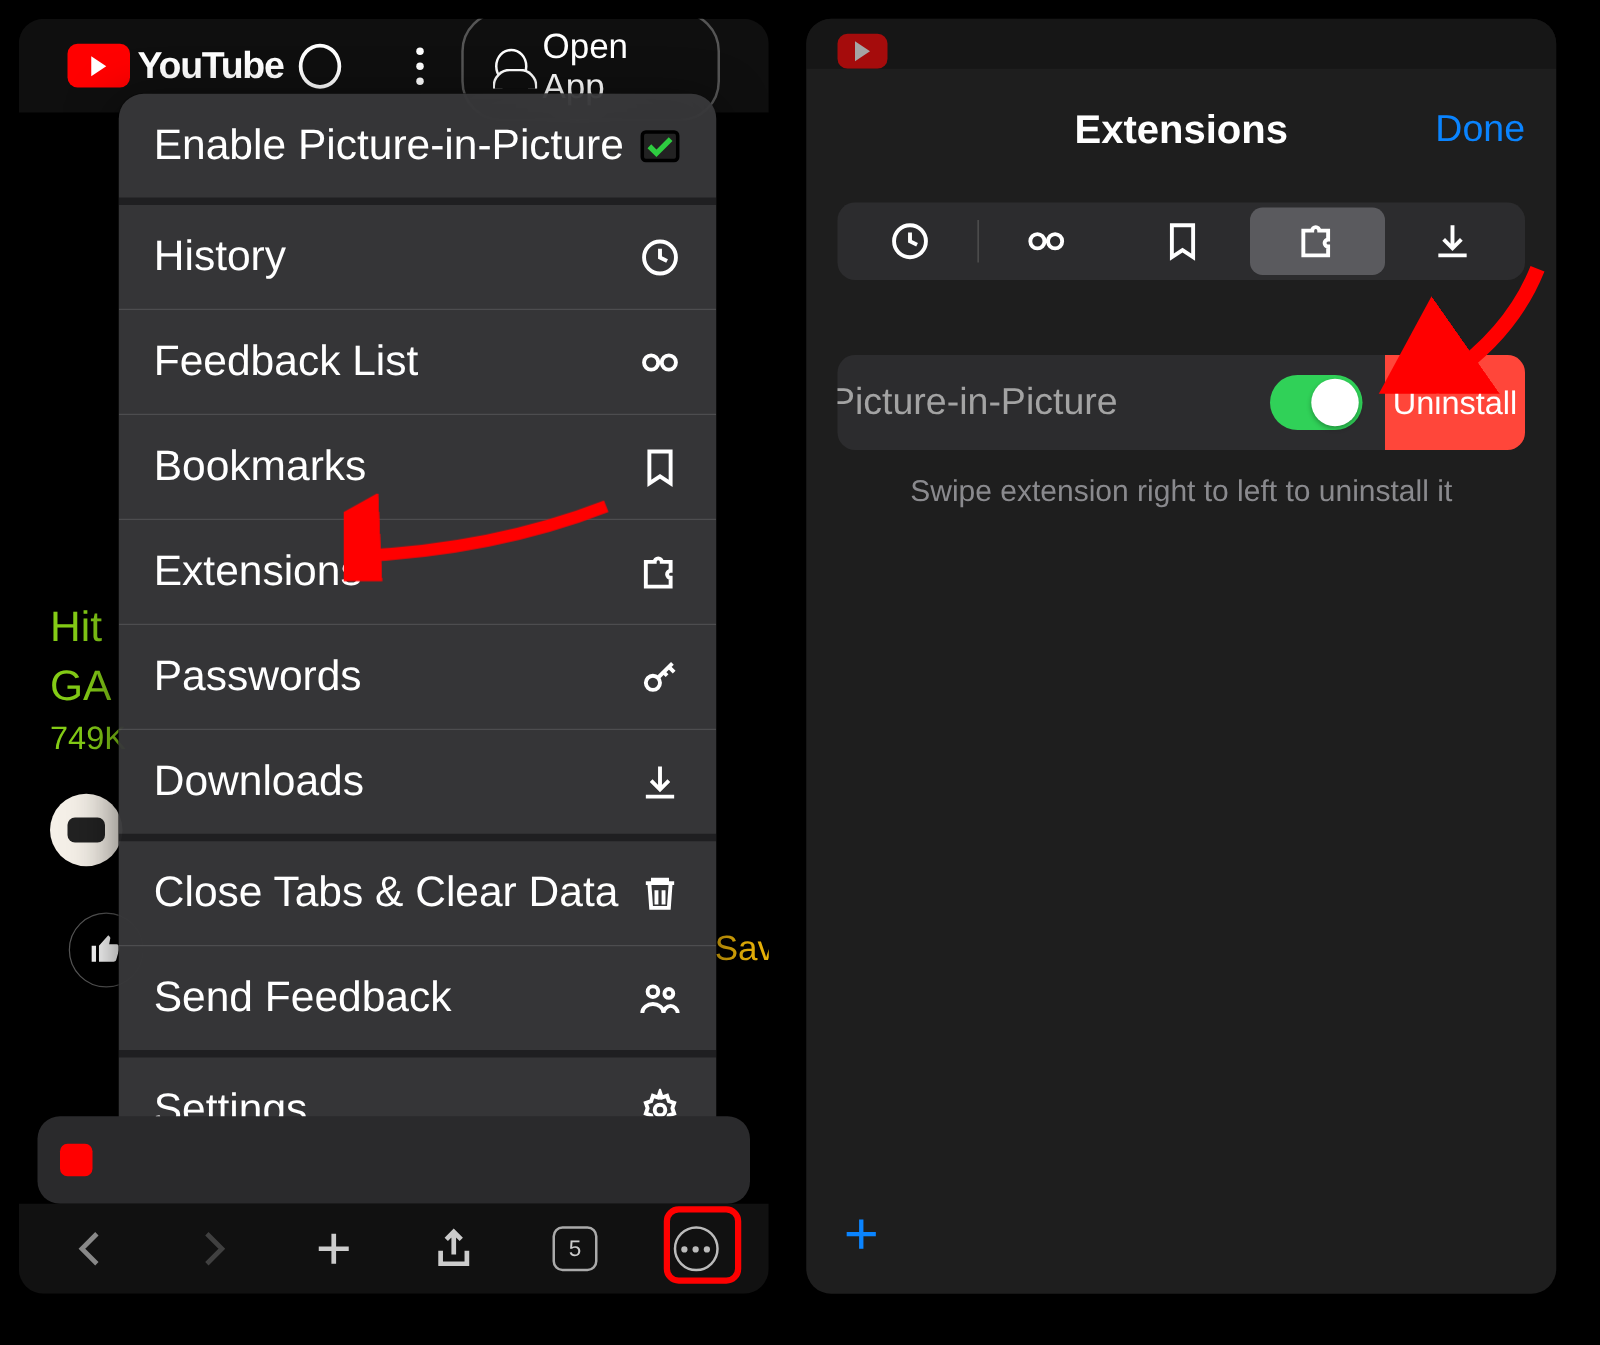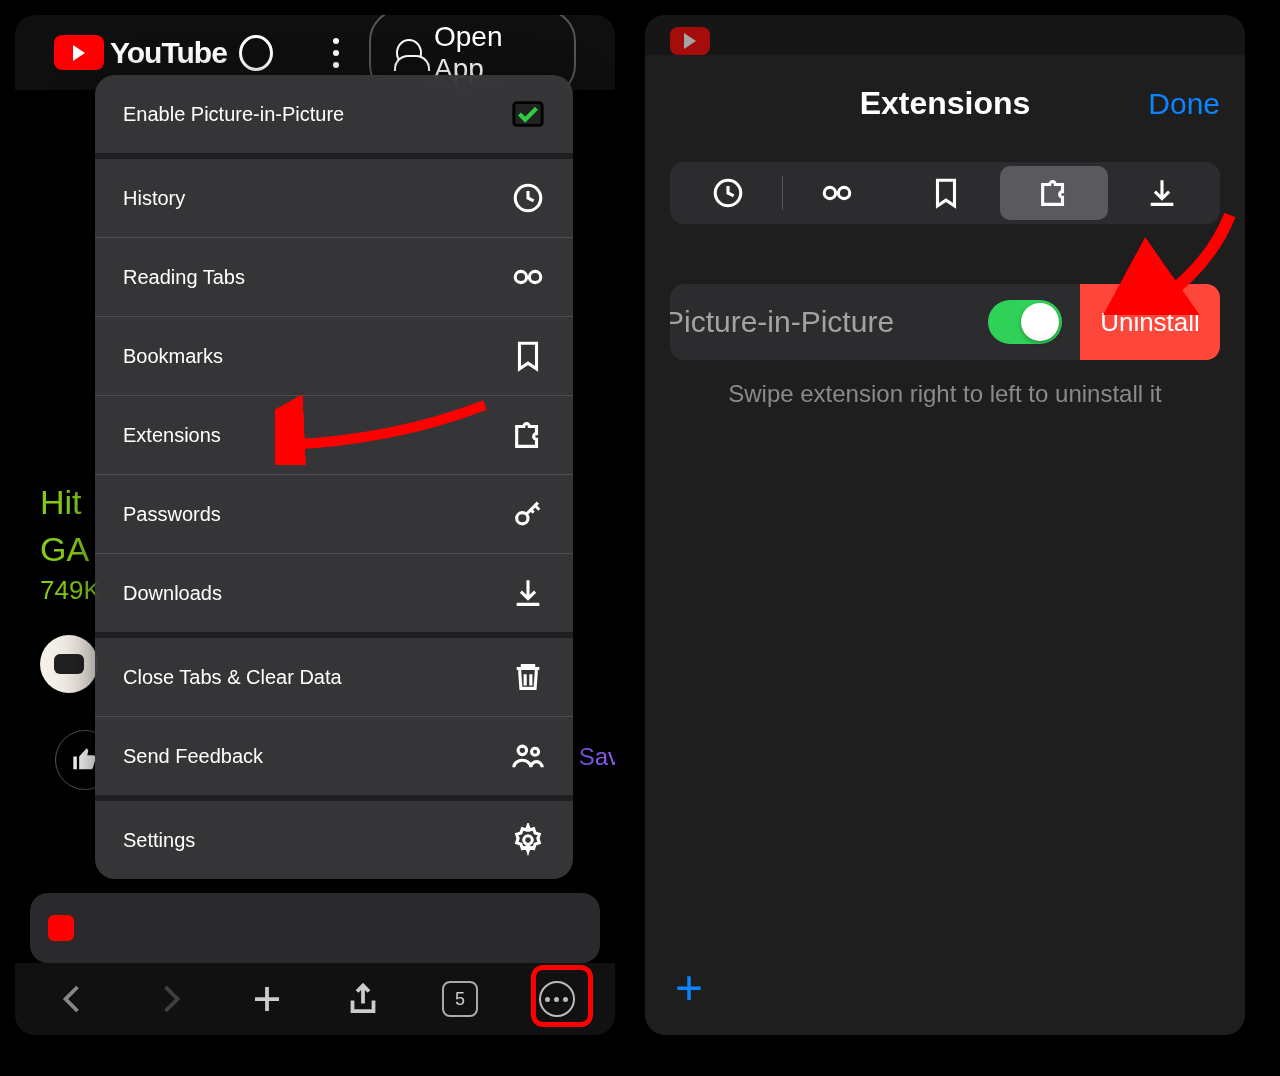--- a/index.html
+++ b/index.html
@@ -65,21 +65,21 @@
     width:478px;
     background:rgba(58,58,60,0.92);
     backdrop-filter: blur(20px);
     border-radius:20px;
     overflow:hidden;
     box-shadow:0 10px 40px rgba(0,0,0,0.6);
   }
   .menu-item {
     display:flex; align-items:center; justify-content:space-between;
     padding:22px 28px;
-    color:#fff; font-size:20px;
+    color:#fff; font-size:34px;
     border-bottom:1px solid rgba(255,255,255,0.12);
   }
   .menu-item.thick-sep { border-bottom:6px solid rgba(0,0,0,0.4); }
   .menu-icon { width:34px; height:34px; display:flex; align-items:center; justify-content:center; flex-shrink:0; }
   .menu-icon svg { width:34px; height:34px; stroke:#fff; fill:none; stroke-width:2.2; }
 
   .bg-text { position:absolute; color:#84cc16; font-size:32px; font-weight:500; }
   .bg-line1 { top:468px; left:25px; font-size:34px; }
   .bg-line2 { top:515px; left:25px; font-size:34px; }
   .bg-views { top:560px; left:25px; font-size:26px; color:#84cc16; }
@@ -89,21 +89,21 @@
     display:flex; align-items:center; justify-content:center;
   }
   .bg-controller { width:30px; height:20px; background:#222; border-radius:6px; }
 
   .bg-pill {
     position:absolute; top:715px; left:40px;
     width:60px; height:60px; border:1px solid #555; border-radius:30px;
     display:flex; align-items:center; justify-content:center;
   }
   .thumb-icon { width:28px; height:28px; }
-  .bg-save { position:absolute; top:728px; right:-5px; color:#8b5cf6; font-size:24px; }
+  .bg-save { position:absolute; top:728px; right:-5px; color:#eab308; font-size:28px; }
 
   .addr-bar {
     position:absolute; bottom:72px; left:15px; right:15px; height:70px;
     background:#2a2a2c; border-radius:18px;
     display:flex; align-items:center; padding-left:18px;
   }
   .addr-favicon { width:26px; height:26px; background:#ff0000; border-radius:6px; }
 
   .bottom-nav {
     position:absolute; bottom:0; left:0; right:0; height:72px;
@@ -173,21 +173,21 @@
     padding:16px 18px 16px 0px;
     overflow:hidden;
   }
   .ext-name { color:#a3a3a3; font-size:30px; margin-left:-6px; white-space:nowrap; }
   .toggle {
     width:74px; height:44px; background:#30d158; border-radius:22px;
     display:flex; align-items:center; justify-content:flex-end; padding:3px;
   }
   .toggle-knob { width:38px; height:38px; background:#fff; border-radius:50%; box-shadow:0 2px 4px rgba(0,0,0,0.3); }
   .uninstall-btn {
-    width:140px; background:#ff463a; border-radius:0 14px 14px 0;
+    width:112px; background:#ff463a; border-radius:0 14px 14px 0;
     display:flex; align-items:center; justify-content:center;
     color:#fff; font-size:26px; font-weight:400;
   }
 
   .swipe-hint {
     margin-top:20px; text-align:center; color:#8a8a8e; font-size:24px;
   }
 
   .add-btn {
     position:absolute; bottom:20px; left:30px;
@@ -243,21 +243,21 @@
     <div class="menu-item">
       <span>History</span>
       <span class="menu-icon">
         <svg viewBox="0 0 24 24">
             <circle cx="12" cy="12" r="9"></circle>
             <path d="M12 7v5l4 2"></path>
           </svg>
       </span>
     </div>
     <div class="menu-item">
-      <span>Reading Tabs</span>
+      <span>Feedback List</span>
       <span class="menu-icon">
         <svg viewBox="0 0 24 24">
             <circle cx="7" cy="12" r="4"></circle>
             <circle cx="17" cy="12" r="4"></circle>
             <path d="M11 12h2"></path>
           </svg>
       </span>
     </div>
     <div class="menu-item">
       <span>Bookmarks</span>

